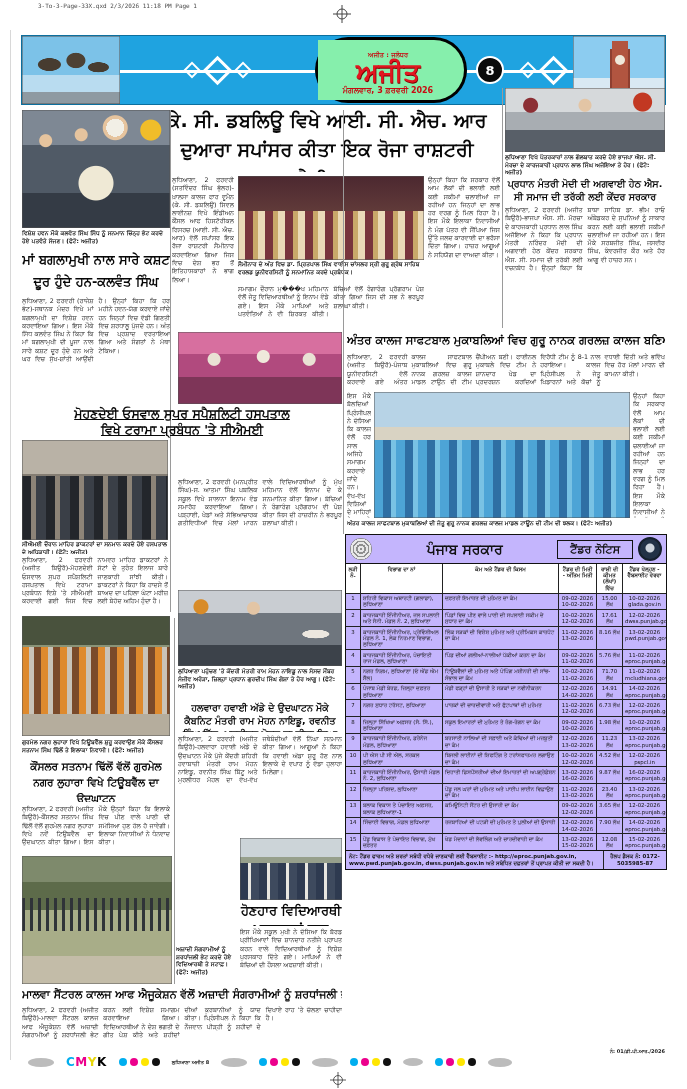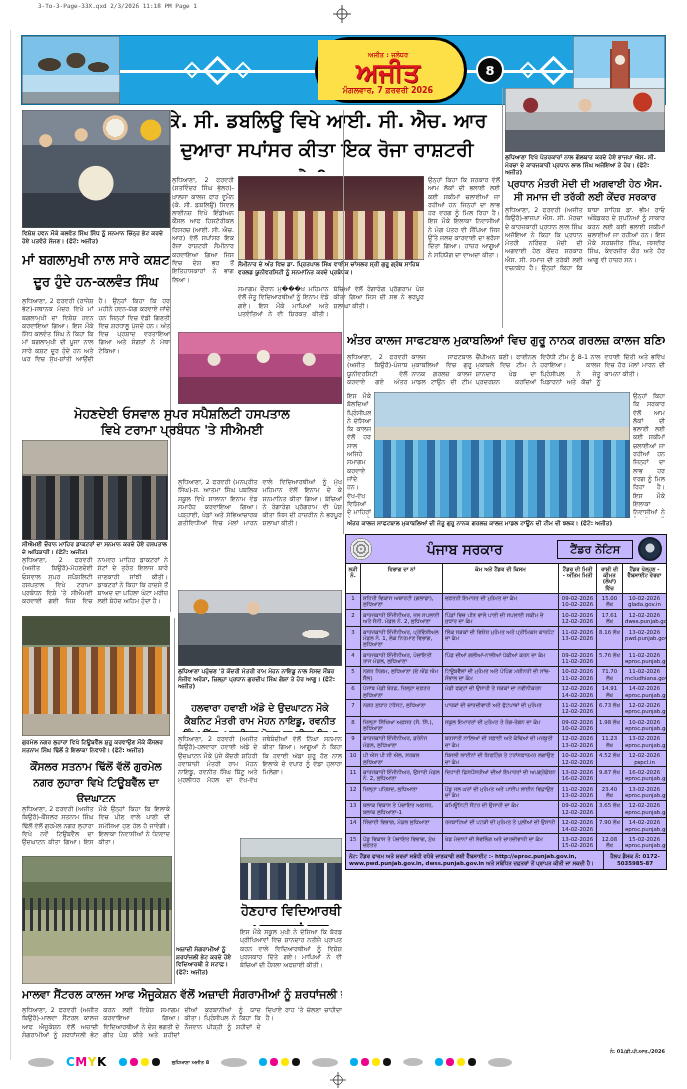--- a/index.html
+++ b/index.html
@@ -74,21 +74,21 @@
     background-size:100% 60%,100% 100%;background-position:bottom,top;}
   
   .banner{display:flex;align-items:stretch;background:#1fa3e0;box-shadow:0 0 0 1px #0c6f9e;}
   .dia-zone{flex:1;display:flex;align-items:center;justify-content:center;gap:9px;position:relative;}
   .dia-zone::before{content:"";position:absolute;left:0;right:0;top:50%;height:3px;background:#fff;}
   .dia{width:15px;height:15px;border:3px solid #fff;transform:rotate(45deg);position:relative;z-index:1;}
   .dia.s{width:8px;height:8px;border-width:2px;}
   .mast-oval{display:flex;align-items:stretch;background:#000;border-radius:34px;padding:3px;margin:1px 0;}
   .mast-red{background:#e1161f;border-radius:30px 0 0 30px;color:#fff;display:flex;align-items:center;
             padding:0 8px 0 16px;font-size:24px;font-weight:800;letter-spacing:-1px;white-space:nowrap;}
-  .mast-yel{background:#fde047;border-radius:0 30px 30px 0;display:flex;flex-direction:column;
+  .mast-yel{background:#86efac;border-radius:0 30px 30px 0;display:flex;flex-direction:column;
             align-items:center;justify-content:center;padding:9px 16px 2px 10px;min-width:120px;}
   .tagline{font-size:6.5px;color:#c70c12;font-weight:bold;white-space:nowrap;}
   .papername{font-size:26px;color:#e1161f;font-weight:800;line-height:1.05;white-space:nowrap;
              text-shadow:.6px .6px 0 #7a0000;}
   .dateline{font-size:8px;color:#c70c12;font-weight:800;white-space:nowrap;}
   .pgball{width:24px;height:24px;border-radius:50%;background:#0a0a0a;color:#fff;font-weight:800;
           font-size:13px;display:flex;align-items:center;justify-content:center;border:2px solid #fff;
           align-self:center;position:relative;z-index:1;}
   
   .ttable{border:1.2px solid #111;background:#c4b5fd;font-size:5.4px;color:#111;}
@@ -132,21 +132,21 @@
     <div class="ph ph-mast-l" style="width:98px;flex:none;"></div>
     <div class="dia-zone">
       <div class="dia s"></div>
       <div class="dia"></div>
       <div class="dia s"></div>
     </div>
     <div class="mast-oval">
       <div class="mast-yel">
         <div class="tagline">ਅਜੀਤ : ਜਲੰਧਰ</div>
         <div class="papername">ਅਜੀਤ</div>
-        <div class="dateline">ਮੰਗਲਵਾਰ, 7 ਫ਼ਰਵਰੀ 2026</div>
+        <div class="dateline">ਮੰਗਲਵਾਰ, 3 ਫ਼ਰਵਰੀ 2026</div>
       </div>
     </div>
     <div class="dia-zone" style="max-width:46px;">
       <div class="pgball">8</div>
     </div>
     <div class="dia-zone" style="max-width:60px;">
       <div class="dia s"></div>
       <div class="dia"></div>
     </div>
     <div class="ph ph-mast-r" style="width:92px;flex:none;position:relative;">
@@ -185,21 +185,21 @@
   <div class="abs rule" style="left:174px;top:618px;width:1px;height:366px;"></div>
 
   <div class="abs hl" style="left:347px;top:333px;width:318px;height:17px;font-size:11.5px;white-space:nowrap;">ਅੰਤਰ ਕਾਲਜ ਸਾਫਟਬਾਲ ਮੁਕਾਬਲਿਆਂ ਵਿਚ ਗੁਰੂ ਨਾਨਕ ਗਰਲਜ਼ ਕਾਲਜ ਬਣਿਆ ਚੈਂਪੀਅਨ</div>
   <div class="abs body-txt cols5" style="left:347px;top:353px;width:318px;height:37px;">ਲੁਧਿਆਣਾ, 2 ਫਰਵਰੀ (ਅਜੀਤ ਬਿਊਰੋ)-ਪੰਜਾਬ ਯੂਨੀਵਰਸਿਟੀ ਵੱਲੋਂ ਕਰਵਾਏ ਗਏ ਅੰਤਰ ਕਾਲਜ ਸਾਫਟਬਾਲ ਮੁਕਾਬਲਿਆਂ ਵਿਚ ਗੁਰੂ ਨਾਨਕ ਗਰਲਜ਼ ਕਾਲਜ ਮਾਡਲ ਟਾਊਨ ਦੀ ਟੀਮ ਚੈਂਪੀਅਨ ਬਣੀ। ਫਾਈਨਲ ਮੁਕਾਬਲੇ ਵਿਚ ਟੀਮ ਨੇ ਸ਼ਾਨਦਾਰ ਖੇਡ ਦਾ ਪ੍ਰਦਰਸ਼ਨ ਕਰਦਿਆਂ ਵਿਰੋਧੀ ਟੀਮ ਨੂੰ 8-1 ਨਾਲ ਹਰਾਇਆ। ਕਾਲਜ ਪ੍ਰਿੰਸੀਪਲ ਨੇ ਜੇਤੂ ਖਿਡਾਰਨਾਂ ਅਤੇ ਕੋਚਾਂ ਨੂੰ ਵਧਾਈ ਦਿੱਤੀ ਅਤੇ ਭਵਿੱਖ ਵਿਚ ਹੋਰ ਮੱਲਾਂ ਮਾਰਨ ਦੀ ਕਾਮਨਾ ਕੀਤੀ।</div>
   <div class="abs body-txt" style="left:347px;top:392px;width:24px;height:126px;">ਇਸ ਮੌਕੇ ਬੋਲਦਿਆਂ ਪ੍ਰਿੰਸੀਪਲ ਨੇ ਦੱਸਿਆ ਕਿ ਕਾਲਜ ਵੱਲੋਂ ਹਰ ਸਾਲ ਅਜਿਹੇ ਸਮਾਗਮ ਕਰਵਾਏ ਜਾਂਦੇ ਹਨ। ਵੱਖ-ਵੱਖ ਵਿਸ਼ਿਆਂ ਦੇ ਮਾਹਿਰਾਂ ਨੇ ਆਪਣੇ ਵਿਚਾਰ ਸਾਂਝੇ ਕੀਤੇ ਅਤੇ ਹਾਜ਼ਰੀਨ ਦੇ ਸਵਾਲਾਂ ਦੇ ਜਵਾਬ ਦਿੱਤੇ। ਵਿਦਿਆਰਥੀਆਂ ਨੇ ਵੱਡੀ ਗਿਣਤੀ ਵਿਚ ਸ਼ਮੂਲੀਅਤ ਕੀਤੀ। ਮੰਚ ਸੰਚਾਲਨ ਦੀ ਜ਼ਿੰਮੇਵਾਰੀ ਸਟਾਫ਼ ਮੈਂਬਰਾਂ ਨੇ ਬਾਖ਼ੂਬੀ ਨਿਭਾਈ।</div>
   <div class="abs ph ph-team" style="left:374px;top:392px;width:256px;height:126px;"></div>
   <div class="abs body-txt" style="left:633px;top:392px;width:32px;height:126px;">ਉਨ੍ਹਾਂ ਕਿਹਾ ਕਿ ਸਰਕਾਰ ਵੱਲੋਂ ਆਮ ਲੋਕਾਂ ਦੀ ਭਲਾਈ ਲਈ ਕਈ ਸਕੀਮਾਂ ਚਲਾਈਆਂ ਜਾ ਰਹੀਆਂ ਹਨ ਜਿਨ੍ਹਾਂ ਦਾ ਲਾਭ ਹਰ ਵਰਗ ਨੂੰ ਮਿਲ ਰਿਹਾ ਹੈ। ਇਸ ਮੌਕੇ ਇਲਾਕਾ ਨਿਵਾਸੀਆਂ ਨੇ ਮੰਗ ਪੱਤਰ ਵੀ ਸੌਂਪਿਆ ਜਿਸ ਉੱਤੇ ਜਲਦ ਕਾਰਵਾਈ ਦਾ ਭਰੋਸਾ ਦਿੱਤਾ ਗਿਆ। ਹਾਜ਼ਰ ਆਗੂਆਂ ਨੇ ਸਹਿਯੋਗ ਦਾ ਵਾਅਦਾ ਕੀਤਾ।</div>
   <div class="abs cap" style="left:347px;top:520px;width:318px;height:12px;">ਅੰਤਰ ਕਾਲਜ ਸਾਫਟਬਾਲ ਮੁਕਾਬਲਿਆਂ ਦੀ ਜੇਤੂ ਗੁਰੂ ਨਾਨਕ ਗਰਲਜ਼ ਕਾਲਜ ਮਾਡਲ ਟਾਊਨ ਦੀ ਟੀਮ ਦੀ ਝਲਕ। (ਫੋਟੋ: ਅਜੀਤ)</div>
 
   <div class="abs ph ph-pink" style="left:178px;top:332px;width:164px;height:72px;"></div>
-  <div class="abs hl" style="left:22px;top:406px;width:320px;height:32px;font-size:12.5px;line-height:1.3;">
+  <div class="abs hl" style="left:22px;top:406px;width:320px;height:32px;font-size:12.5px;line-height:1.3;text-decoration:underline;">
     <span>ਮੋਹਣਦੇਈ ਓਸਵਾਲ ਸੁਪਰ ਸਪੈਸ਼ਲਿਟੀ ਹਸਪਤਾਲ</span><br>
     <span>ਵਿਖੇ ਟਰਾਮਾ ਪ੍ਰਬੰਧਨ 'ਤੇ ਸੀਐਮਈ</span>
   </div>
   <div class="abs ph ph-formal" style="left:22px;top:440px;width:146px;height:100px;"></div>
   <div class="abs cap" style="left:22px;top:541px;width:146px;height:13px;">ਸੀਐਮਈ ਦੌਰਾਨ ਮਾਹਿਰ ਡਾਕਟਰਾਂ ਦਾ ਸਨਮਾਨ ਕਰਦੇ ਹੋਏ ਹਸਪਤਾਲ ਦੇ ਅਧਿਕਾਰੀ। (ਫੋਟੋ: ਅਜੀਤ)</div>
   <div class="abs body-txt cols2" style="left:22px;top:556px;width:146px;height:58px;">ਲੁਧਿਆਣਾ, 2 ਫਰਵਰੀ (ਅਜੀਤ ਬਿਊਰੋ)-ਮੋਹਣਦੇਈ ਓਸਵਾਲ ਸੁਪਰ ਸਪੈਸ਼ਲਿਟੀ ਹਸਪਤਾਲ ਵਿਖੇ ਟਰਾਮਾ ਪ੍ਰਬੰਧਨ ਵਿਸ਼ੇ 'ਤੇ ਸੀਐਮਈ ਕਰਵਾਈ ਗਈ ਜਿਸ ਵਿਚ ਨਾਮਵਰ ਮਾਹਿਰ ਡਾਕਟਰਾਂ ਨੇ ਸੱਟਾਂ ਦੇ ਤੁਰੰਤ ਇਲਾਜ ਬਾਰੇ ਜਾਣਕਾਰੀ ਸਾਂਝੀ ਕੀਤੀ। ਡਾਕਟਰਾਂ ਨੇ ਕਿਹਾ ਕਿ ਹਾਦਸੇ ਤੋਂ ਬਾਅਦ ਦਾ ਪਹਿਲਾ ਘੰਟਾ ਮਰੀਜ਼ ਲਈ ਬੇਹੱਦ ਅਹਿਮ ਹੁੰਦਾ ਹੈ।</div>
 
   <div class="abs body-txt cols2" style="left:178px;top:478px;width:164px;height:110px;">ਲੁਧਿਆਣਾ, 2 ਫਰਵਰੀ (ਮਨਪ੍ਰੀਤ ਸਿੰਘ)-ਸ. ਆਤਮਾ ਸਿੰਘ ਪਬਲਿਕ ਸਕੂਲ ਵਿਖੇ ਸਾਲਾਨਾ ਇਨਾਮ ਵੰਡ ਸਮਾਰੋਹ ਕਰਵਾਇਆ ਗਿਆ। ਪੜ੍ਹਾਈ, ਖੇਡਾਂ ਅਤੇ ਸੱਭਿਆਚਾਰਕ ਗਤੀਵਿਧੀਆਂ ਵਿਚ ਮੱਲਾਂ ਮਾਰਨ ਵਾਲੇ ਵਿਦਿਆਰਥੀਆਂ ਨੂੰ ਮੁੱਖ ਮਹਿਮਾਨ ਵੱਲੋਂ ਇਨਾਮ ਦੇ ਕੇ ਸਨਮਾਨਿਤ ਕੀਤਾ ਗਿਆ। ਬੱਚਿਆਂ ਨੇ ਰੰਗਾਰੰਗ ਪ੍ਰੋਗਰਾਮ ਵੀ ਪੇਸ਼ ਕੀਤਾ ਜਿਸ ਦੀ ਹਾਜ਼ਰੀਨ ਨੇ ਭਰਪੂਰ ਸ਼ਲਾਘਾ ਕੀਤੀ।</div>
 
   <div class="abs ph ph-men" style="left:178px;top:590px;width:164px;height:76px;"></div>

